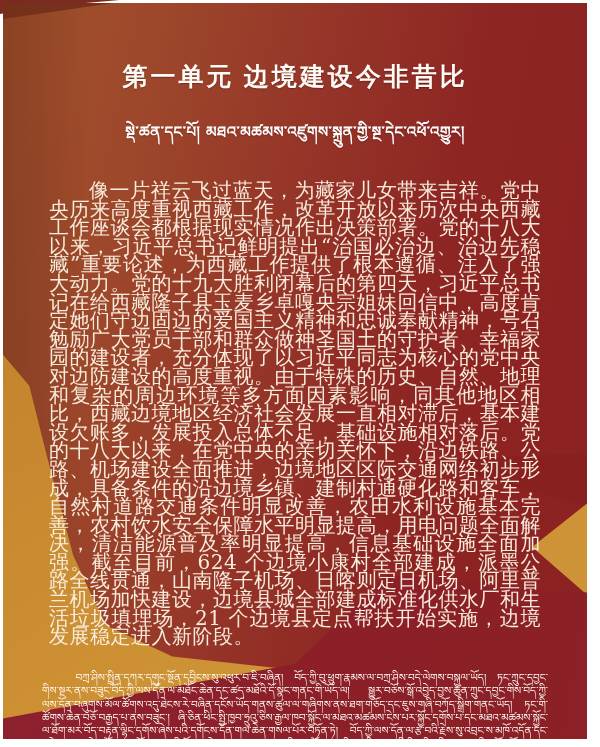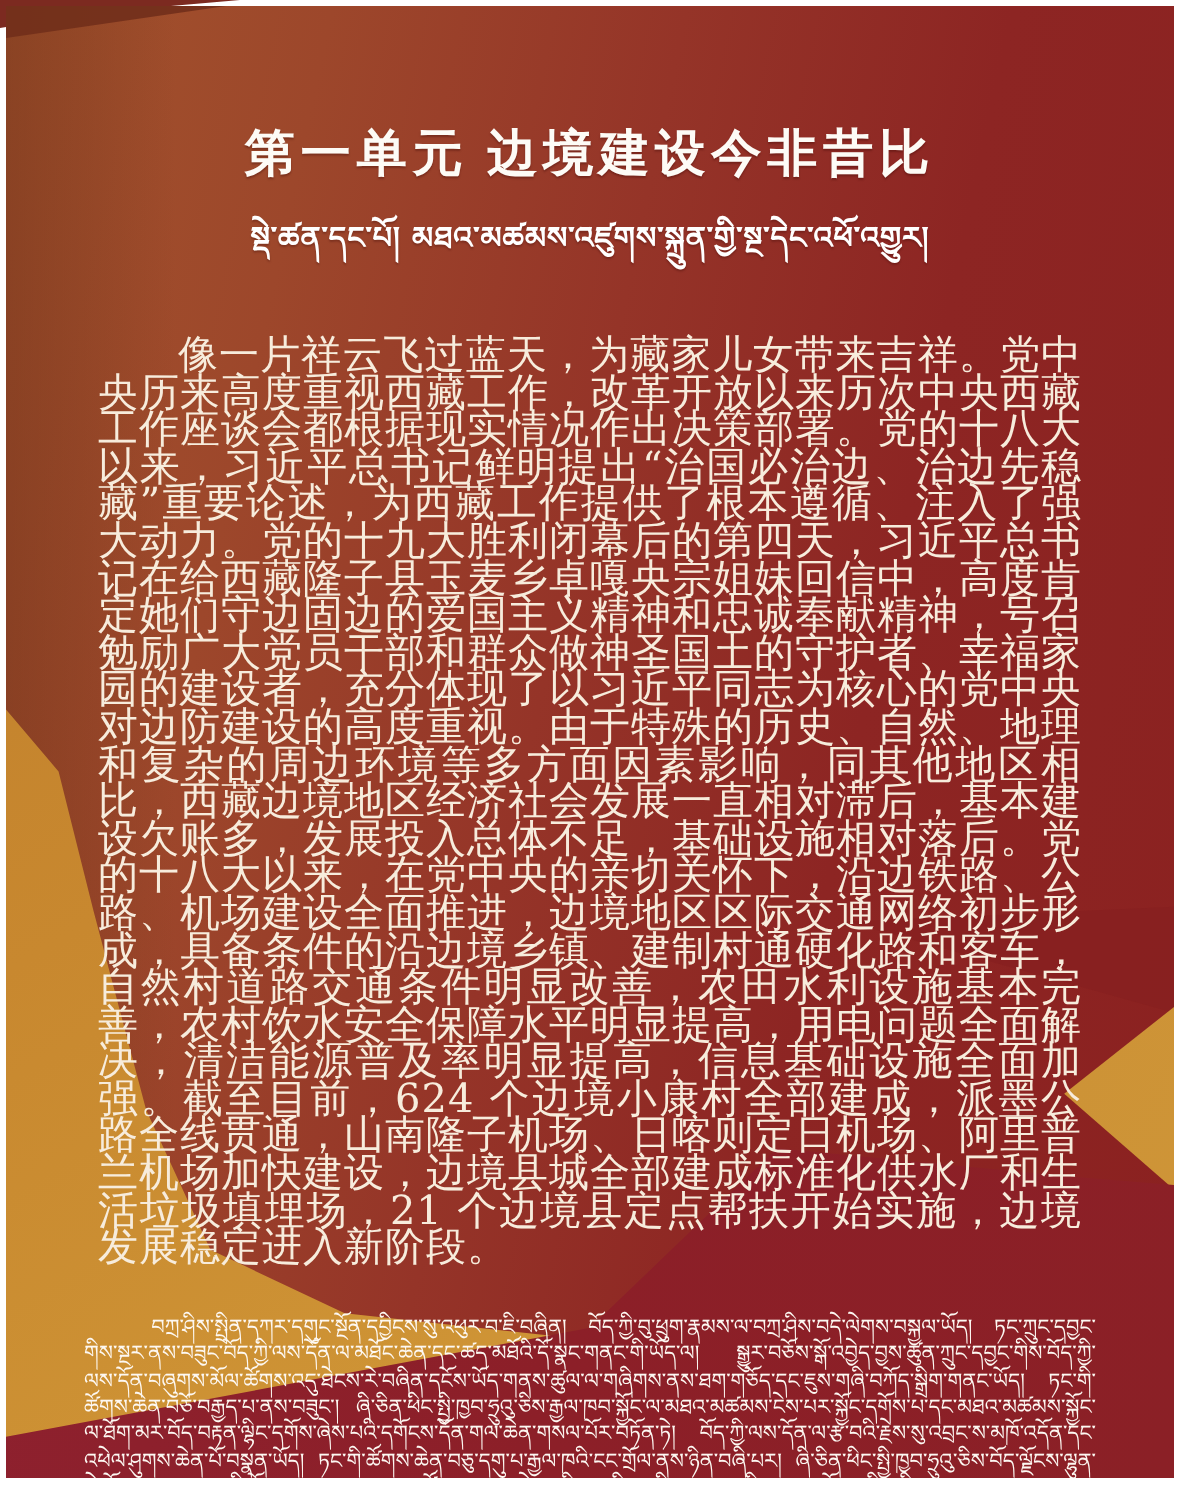--- a/index.html
+++ b/index.html
@@ -66,21 +66,21 @@
     margin:57px 0 0 0;
     text-align:center;
     font-family:"Liberation Serif", serif;
     font-weight:bold;
     font-size:25px;
     letter-spacing:3px;
     color:#fdfbf6;
     text-shadow:0 1px 1px rgba(60,10,5,.35);
   }
   .title-bo{
-    margin:9px 0 0 0;
+    margin:22px 0 0 0;
     text-align:center;
     font-family:"DejaVu Sans", sans-serif;
     font-size:15px;
     letter-spacing:.5px;
     color:#ffffff;
     text-shadow:0 1px 1px rgba(60,10,5,.3);
   }
   .para-cn{
     width:492px;
     margin:24px auto 0 auto;

